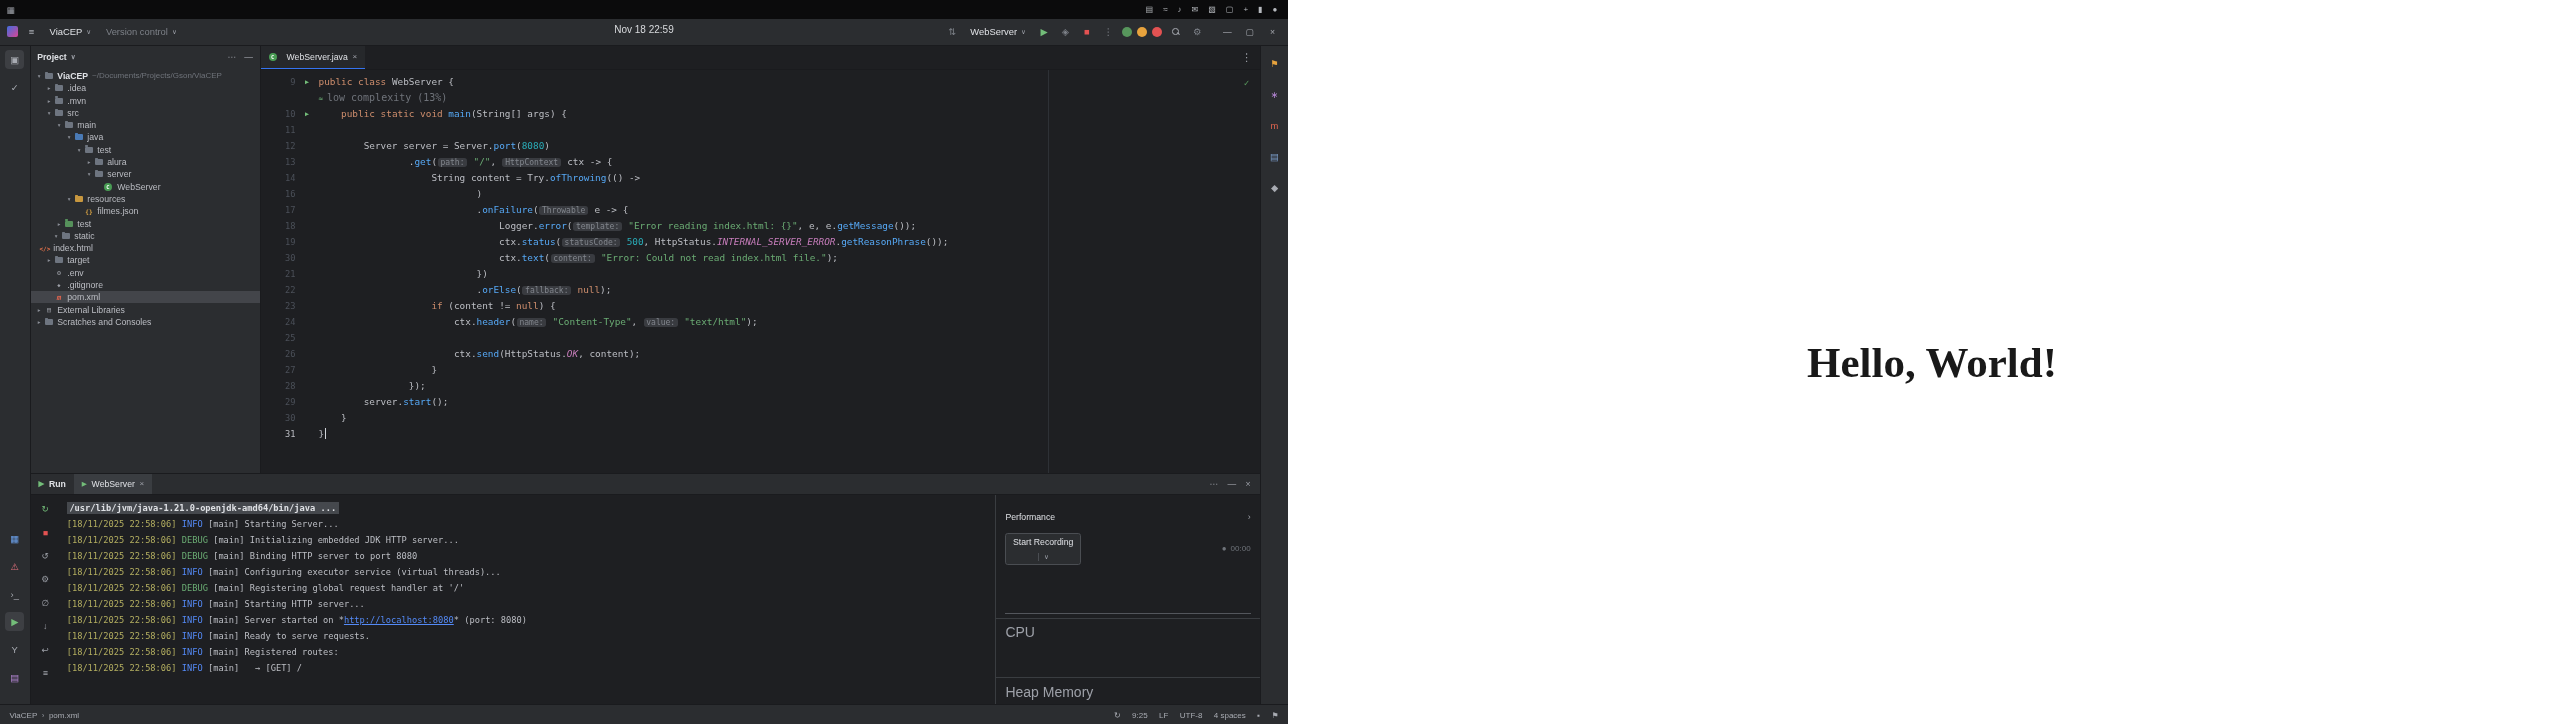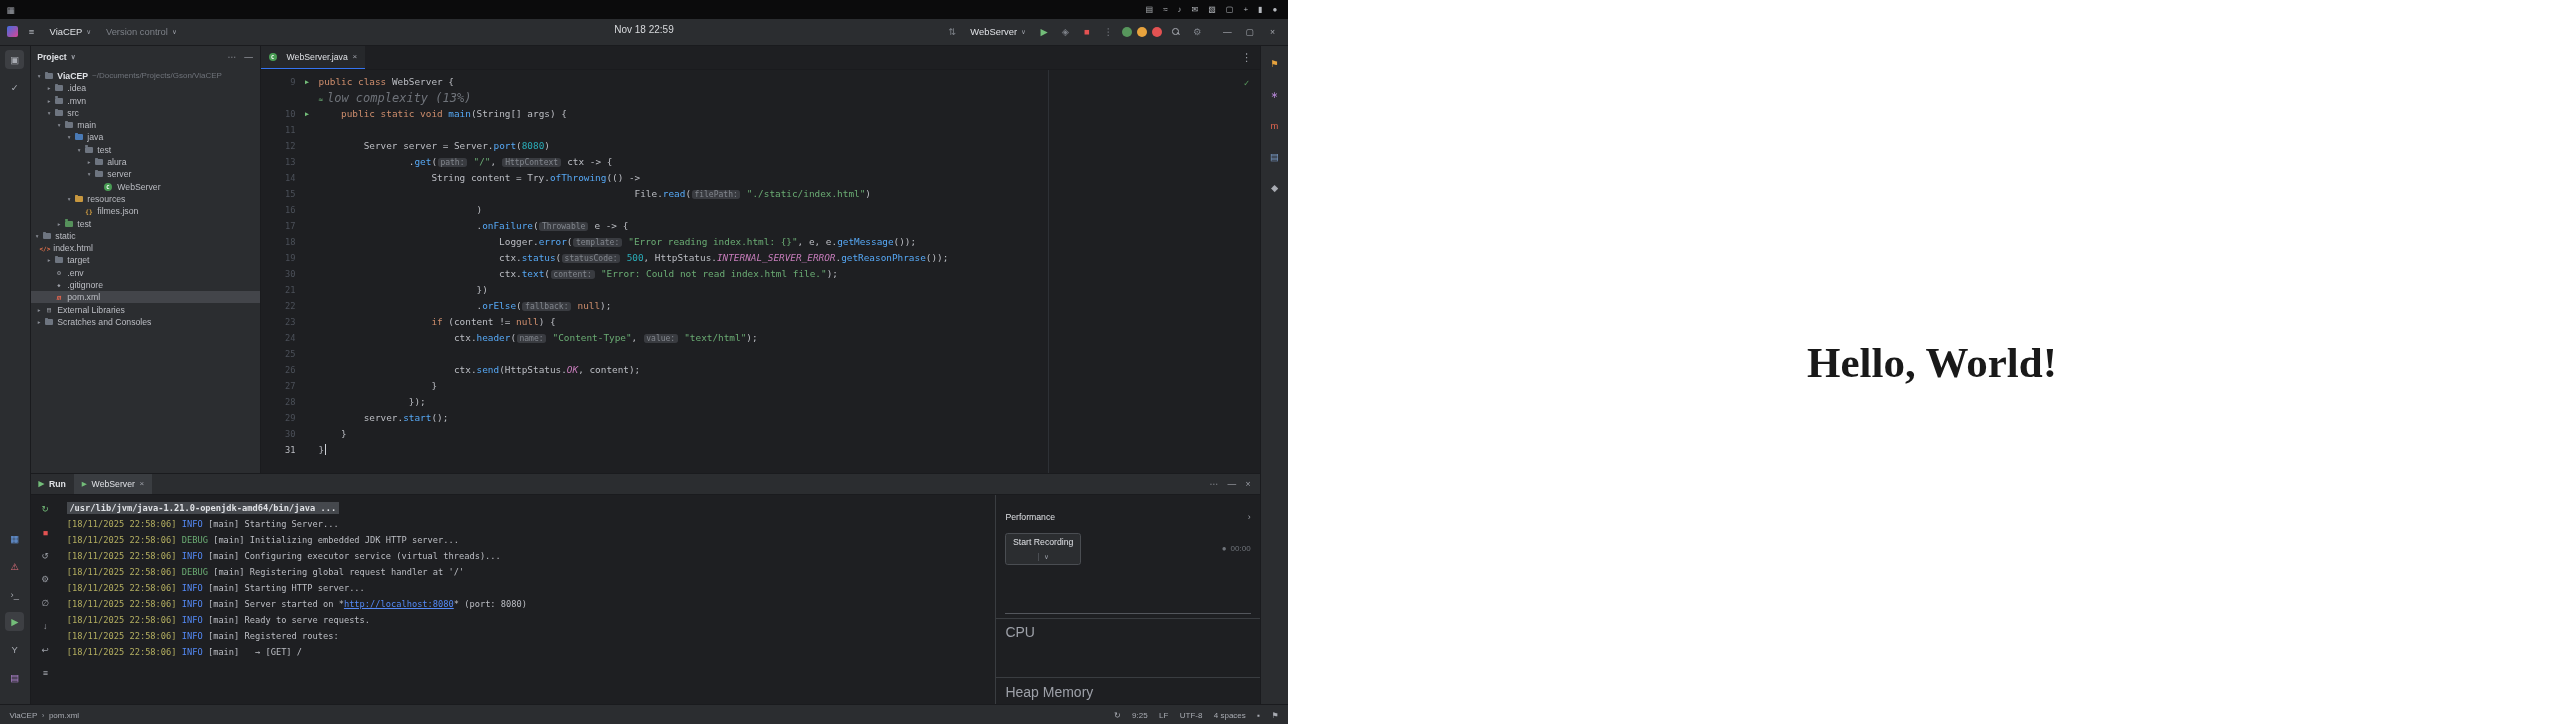--- a/index.html
+++ b/index.html
@@ -72,21 +72,21 @@
   .margin-guide{position:absolute;top:0;bottom:0;left:787px;width:0.7px;background:#2e3136;}
   .inspect{position:absolute;top:5.4px;right:10.7px;color:#57965c;font-size:9.4px;}
   .eline{display:flex;height:16px;}
   .eln{width:35px;flex:0 0 35px;text-align:right;color:#4b5059;font-size:8.7px;}
   .eln.cur{color:#bcbec4;}
   .egut{width:23px;flex:0 0 23px;text-align:center;font-size:6.7px;color:#73bd79;}
   .ecode{flex:1;white-space:pre;color:#bcbec4;}
   .tk-k{color:#cf8e6d;} .tk-t{color:#bcbec4;} .tk-s{color:#6aab73;} .tk-n{color:#2aacb8;}
   .tk-m{color:#56a8f5;} .tk-f{color:#c77dbb;font-style:italic;}
   .tk-i{background:#393b40;color:#82868d;border-radius:2.7px;padding:0 2.7px;font-size:8px;margin:0 0.7px;}
-  .tk-cm{color:#6f737a;font-size:12px;font-style:italic;}
+  .tk-cm{color:#6f737a;font-size:10px;}
   .hint-line .ecode{font-size:8px;}
   .metric-icon{color:#6aab73;font-size:7.4px;margin-right:4px;}
   .caret{display:inline-block;width:1.3px;height:10.7px;background:#cfd2d8;vertical-align:-2px;margin-left:0.7px;}
   
   .run-panel{height:233px;flex:0 0 233px;display:flex;flex-direction:column;background:#1e1f22;border-top:0.7px solid #1a1b1e;min-height:0;}
   .run-header{height:20px;flex:0 0 20px;background:#2b2d30;border-bottom:0.7px solid #1a1b1e;display:flex;align-items:center;font-size:8.7px;color:#dfe1e5;}
   .run-title{display:flex;align-items:center;gap:4.7px;padding:0 8px;font-weight:600;}
   .run-tab{display:flex;align-items:center;gap:4.7px;padding:0 8px;height:100%;background:#3a3d41;color:#dfe1e5;}
   .rh-right{margin-left:auto;display:flex;gap:9.4px;padding-right:9.4px;color:#9da0a8;}
   .run-body{flex:1;display:flex;min-height:0;}
@@ -290,21 +290,21 @@
                     <span class="ti ti-json">{}</span>
                     <span class="tr-label">filmes.json</span>
                   </div>
                   <div class="tree-row" style="padding-left: 24px;">
                     <span class="tr-chev">▸</span>
                     <span class="ti ti-test">
                       <span class="fold"></span>
                     </span>
                     <span class="tr-label">test</span>
                   </div>
-                  <div class="tree-row" style="padding-left: 2px;">
+                  <div class="tree-row" style="padding-left: 21px;">
                     <span class="tr-chev">▾</span>
                     <span class="ti ti-folder">
                       <span class="fold"></span>
                     </span>
                     <span class="tr-label">static</span>
                   </div>
                   <div class="tree-row" style="">
                     <span class="tr-chev"></span>
                     <span class="ti ti-html">&lt;/&gt;</span>
                     <span class="tr-label">index.html</span>
@@ -388,25 +388,20 @@
                     </div>
                     <div class="eline">
                       <span class="eln">13</span>
                       <span class="egut"></span>
                       <span class="ecode"><span class="tk-t">                .</span><span class="tk-m">get</span><span class="tk-t">(</span><span class="tk-i">path:</span><span class="tk-t"> </span><span class="tk-s">"/"</span><span class="tk-t">, </span><span class="tk-i">HttpContext</span><span class="tk-t"> ctx -&gt; {</span></span>
                     </div>
                     <div class="eline">
                       <span class="eln">14</span>
                       <span class="egut"></span>
                       <span class="ecode"><span class="tk-t">                    String content = Try.</span><span class="tk-m">ofThrowing</span><span class="tk-t">(() -&gt;</span></span>
-                    </div>
-                    <div class="eline">
-                      <span class="eln">15</span>
-                      <span class="egut"></span>
-                      <span class="ecode"><span class="tk-t">                                                        File.</span><span class="tk-m">read</span><span class="tk-t">(</span><span class="tk-i">filePath:</span><span class="tk-t"> </span><span class="tk-s">"./static/index.html"</span><span class="tk-t">)</span></span>
                     </div>
                     <div class="eline">
                       <span class="eln">16</span>
                       <span class="egut"></span>
                       <span class="ecode"><span class="tk-t">                            )</span></span>
                     </div>
                     <div class="eline">
                       <span class="eln">17</span>
                       <span class="egut"></span>
                       <span class="ecode"><span class="tk-t">                            .</span><span class="tk-m">onFailure</span><span class="tk-t">(</span><span class="tk-i">Throwable</span><span class="tk-t"> e -&gt; {</span></span>
@@ -512,20 +507,21 @@
                   <div class="rt-icon">⚙</div>
                   <div class="rt-icon">∅</div>
                   <div class="rt-icon">↓</div>
                   <div class="rt-icon">↩</div>
                   <div class="rt-icon">≡</div>
                 </div>
               <div class="console" id="console">
                   <div class="cline cmd"><span class="tk-cmd">/usr/lib/jvm/java-1.21.0-openjdk-amd64/bin/java ...</span></div>
                   <div class="cline"><span class="tk-time">[18/11/2025 22:58:06] </span><span class="tk-info">INFO</span><span class="tk-t"> [main] Starting Server...</span></div>
                   <div class="cline"><span class="tk-time">[18/11/2025 22:58:06] </span><span class="tk-debug">DEBUG</span><span class="tk-t"> [main] Initializing embedded JDK HTTP server...</span></div>
+                  <div class="cline"><span class="tk-time">[18/11/2025 22:58:06] </span><span class="tk-debug">DEBUG</span><span class="tk-t"> [main] Binding HTTP server to port 8080</span></div>
                   <div class="cline"><span class="tk-time">[18/11/2025 22:58:06] </span><span class="tk-info">INFO</span><span class="tk-t"> [main] Configuring executor service (virtual threads)...</span></div>
                   <div class="cline"><span class="tk-time">[18/11/2025 22:58:06] </span><span class="tk-debug">DEBUG</span><span class="tk-t"> [main] Registering global request handler at '/'</span></div>
                   <div class="cline"><span class="tk-time">[18/11/2025 22:58:06] </span><span class="tk-info">INFO</span><span class="tk-t"> [main] Starting HTTP server...</span></div>
                   <div class="cline"><span class="tk-time">[18/11/2025 22:58:06] </span><span class="tk-info">INFO</span><span class="tk-t"> [main] Server started on *</span><span class="tk-link">http://localhost:8080</span><span class="tk-t">* (port: 8080)</span></div>
                   <div class="cline"><span class="tk-time">[18/11/2025 22:58:06] </span><span class="tk-info">INFO</span><span class="tk-t"> [main] Ready to serve requests.</span></div>
                   <div class="cline"><span class="tk-time">[18/11/2025 22:58:06] </span><span class="tk-info">INFO</span><span class="tk-t"> [main] Registered routes:</span></div>
                   <div class="cline"><span class="tk-time">[18/11/2025 22:58:06] </span><span class="tk-info">INFO</span><span class="tk-t"> [main]   → [GET] /</span></div>
                 </div>
               <div class="perf">
                 <div class="perf-header">

